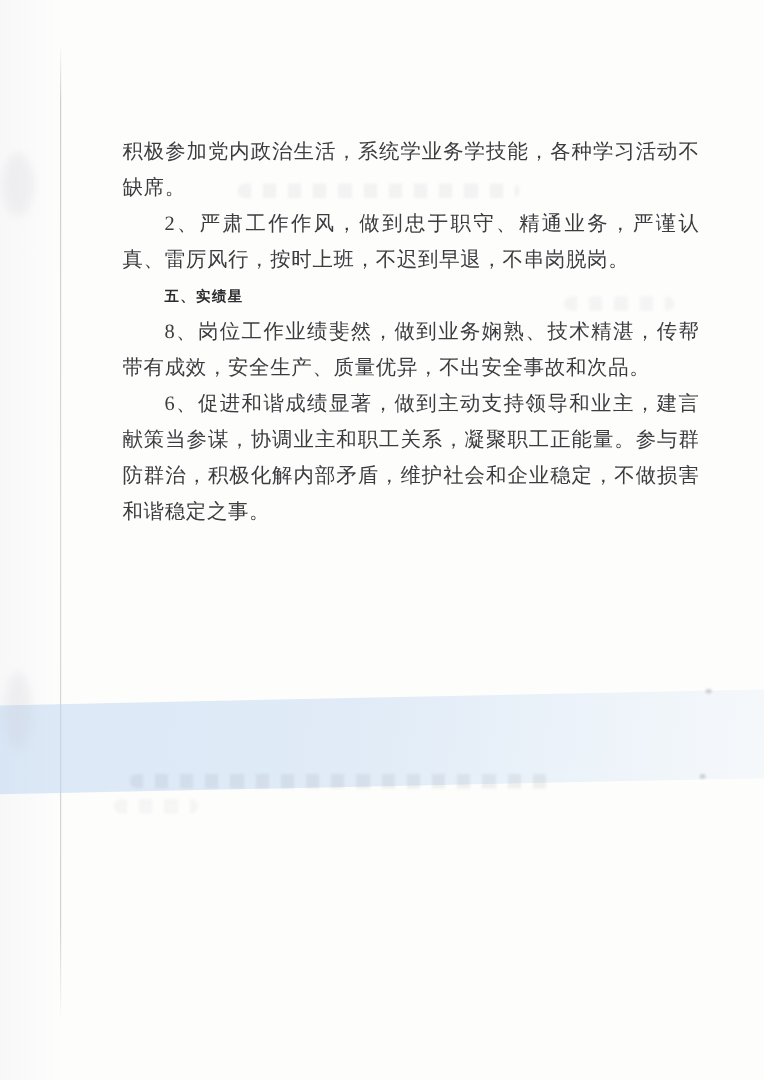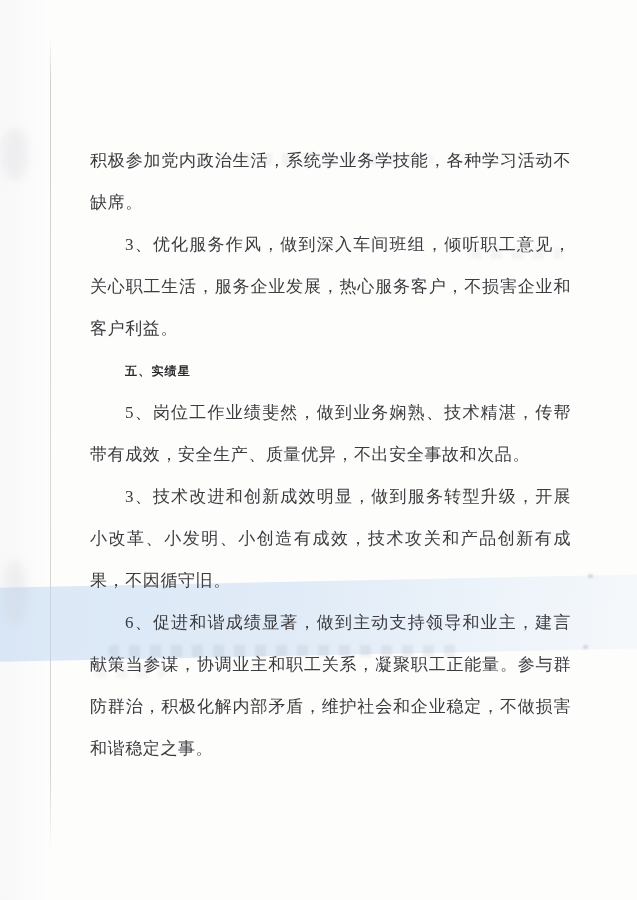--- a/index.html
+++ b/index.html
@@ -59,26 +59,25 @@
   .speck.s2{left:583px;top:645px;}
   .smudge{
     position:absolute;background:rgba(202,202,208,.22);
     border-radius:50%;filter:blur(4px);z-index:1;
   }
   .smudge.m1{left:2px;top:128px;width:26px;height:52px;}
   .smudge.m2{left:4px;top:560px;width:22px;height:64px;}
 
   
   .text-block{
-    position:absolute;left:90px;top:112px;width:481px;
-    font-size:17px;line-height:42px;letter-spacing:.6px;
+    position:absolute;left:102px;top:112px;width:481px;
+    font-size:17px;line-height:30px;letter-spacing:.6px;
     color:#3c3c40;
     text-align:justify;
     z-index:2;
-    margin-top:28px;
   }
   .para{margin:0;}
   .para.indent{text-indent:35px;}
   .para.heading{
     font-family:"Liberation Sans","DejaVu Sans",sans-serif;
     font-weight:700;font-size:12px;color:#2c2c2e;letter-spacing:1.2px;
     text-align:left;
   }
 </style>
 </head>
@@ -93,19 +92,18 @@
   <div class="ghost g2"></div>
   <div class="ghost g3"></div>
   <div class="ghost g4"></div>
   <div class="speck s1"></div>
   <div class="speck s2"></div>
   <div class="smudge m1"></div>
   <div class="smudge m2"></div>
 
   <div class="text-block">
       <p class="para">积极参加党内政治生活，系统学业务学技能，各种学习活动不缺席。</p>
-      <p class="para indent">3、优化服务作风，做到深入车间班组，倾听职工意见，关心职工生活，服务企业发展，热心服务客户，不损害企业和客户利益。</p>
+      <p class="para indent">2、严肃工作作风，做到忠于职守、精通业务，严谨认真、雷厉风行，按时上班，不迟到早退，不串岗脱岗。</p>
       <p class="para heading indent">五、实绩星</p>
-      <p class="para indent">5、岗位工作业绩斐然，做到业务娴熟、技术精湛，传帮带有成效，安全生产、质量优异，不出安全事故和次品。</p>
-      <p class="para indent">3、技术改进和创新成效明显，做到服务转型升级，开展小改革、小发明、小创造有成效，技术攻关和产品创新有成果，不因循守旧。</p>
+      <p class="para indent">8、岗位工作业绩斐然，做到业务娴熟、技术精湛，传帮带有成效，安全生产、质量优异，不出安全事故和次品。</p>
       <p class="para indent">6、促进和谐成绩显著，做到主动支持领导和业主，建言献策当参谋，协调业主和职工关系，凝聚职工正能量。参与群防群治，积极化解内部矛盾，维护社会和企业稳定，不做损害和谐稳定之事。</p>
     </div>
 </div>
 
 </body></html>

